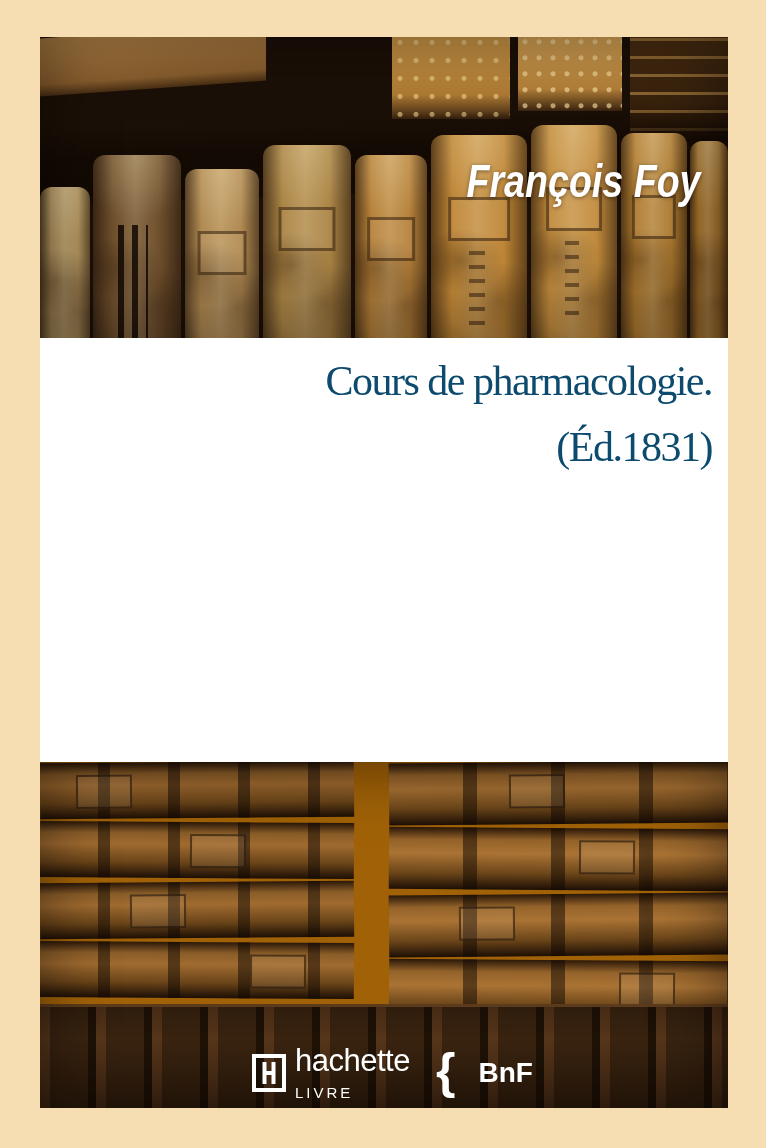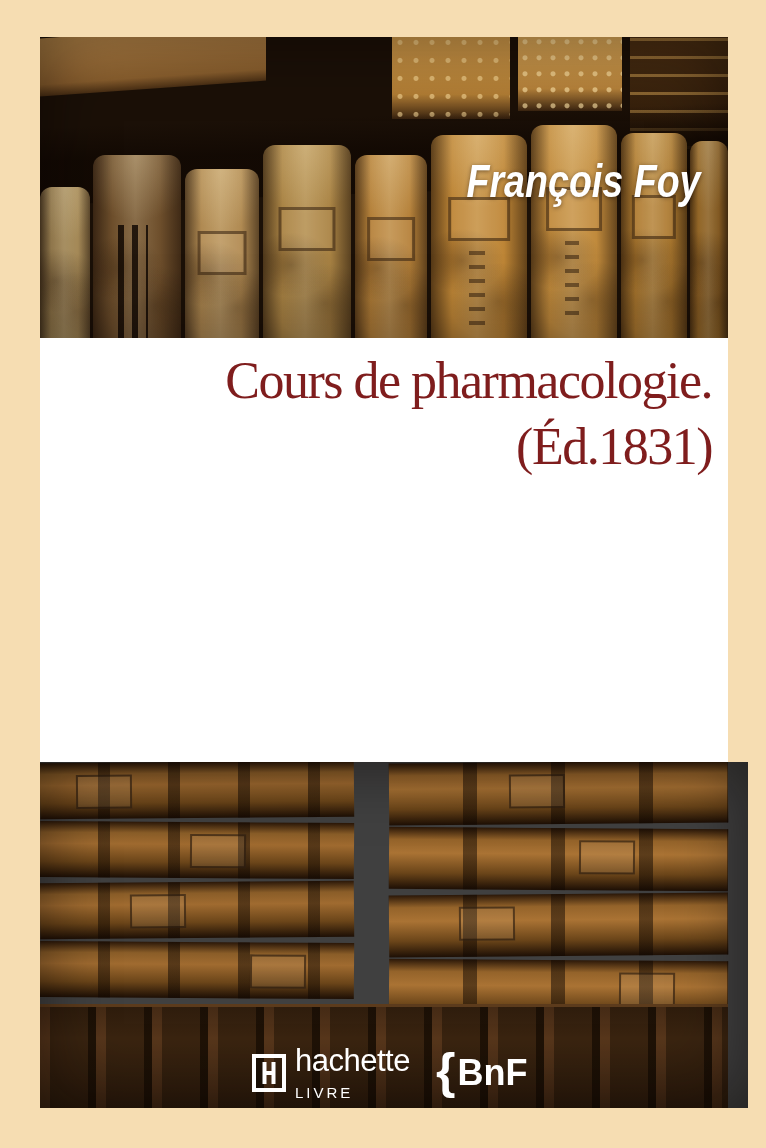--- a/index.html
+++ b/index.html
@@ -79,27 +79,27 @@
     text-shadow:0 1px 5px rgba(25,12,4,.5);
     letter-spacing:0;white-space:nowrap;
   }
   
   .white-band{
     position:absolute;left:0;top:301px;width:688px;height:424px;background:#ffffff;
   }
   .title-block{
     position:absolute;top:10px;right:16px;text-align:right;
     font-family:"Liberation Serif", serif;font-weight:normal;
-    color:#7f1d1d;font-size:52px;line-height:66px;letter-spacing:-1.5px;
+    color:#0c4a6e;font-size:42px;line-height:66px;letter-spacing:-1.5px;
     white-space:nowrap;
   }
   
   .photo-bottom{
     position:absolute;left:0;top:725px;width:688px;height:346px;
-    background:#404040;overflow:hidden;padding-left:20px;
+    background:#a16207;overflow:hidden;
   }
   .pile{position:absolute;top:0;height:242px;}
   .pile.left{left:0;width:314px;}
   .pile.right{left:349px;width:339px;}
   .book-row{
     position:relative;height:56px;margin-bottom:4px;
     background:
       repeating-linear-gradient(90deg, rgba(15,7,2,0) 0 58px, rgba(15,7,2,.5) 58px 70px),
       linear-gradient(180deg,#2a1708 0%,#8a5d28 20%,#a06b30 40%,#6b4519 72%,#1d0f05 100%);
   }
@@ -124,21 +124,21 @@
   .logos{
     position:absolute;left:212px;top:283px;
     display:flex;align-items:center;gap:26px;color:#fff;
   }
   .hachette-lockup{display:flex;align-items:center;gap:9px;}
   .hachette-text{display:flex;flex-direction:column;line-height:1;}
   .hachette-name{font-size:31px;letter-spacing:-.5px;}
   .hachette-sub{font-size:15px;letter-spacing:3px;margin-top:9px;}
   .bnf-lockup{display:flex;align-items:center;}
   .bnf-brace{font-size:50px;font-weight:bold;line-height:1;margin-right:2px;transform:translateY(-2px);}
-  .bnf-name{font-size:36px;font-weight:bold;letter-spacing:0;}
+  .bnf-name{font-size:28px;font-weight:bold;letter-spacing:0;margin-left:21px;}
 </style>
 </head>
 <body>
 
 <div class="cover">
 
   <div class="photo-top">
     <div class="back-tan"></div>
     <div class="back-gold g1"></div>
     <div class="back-gold g2"></div>

